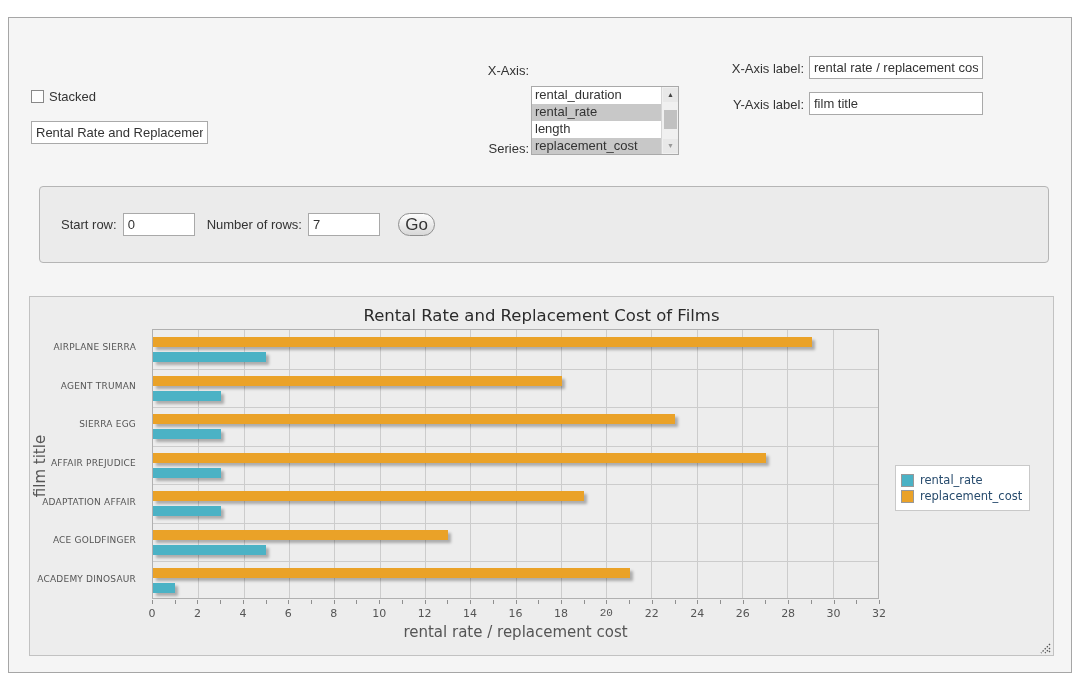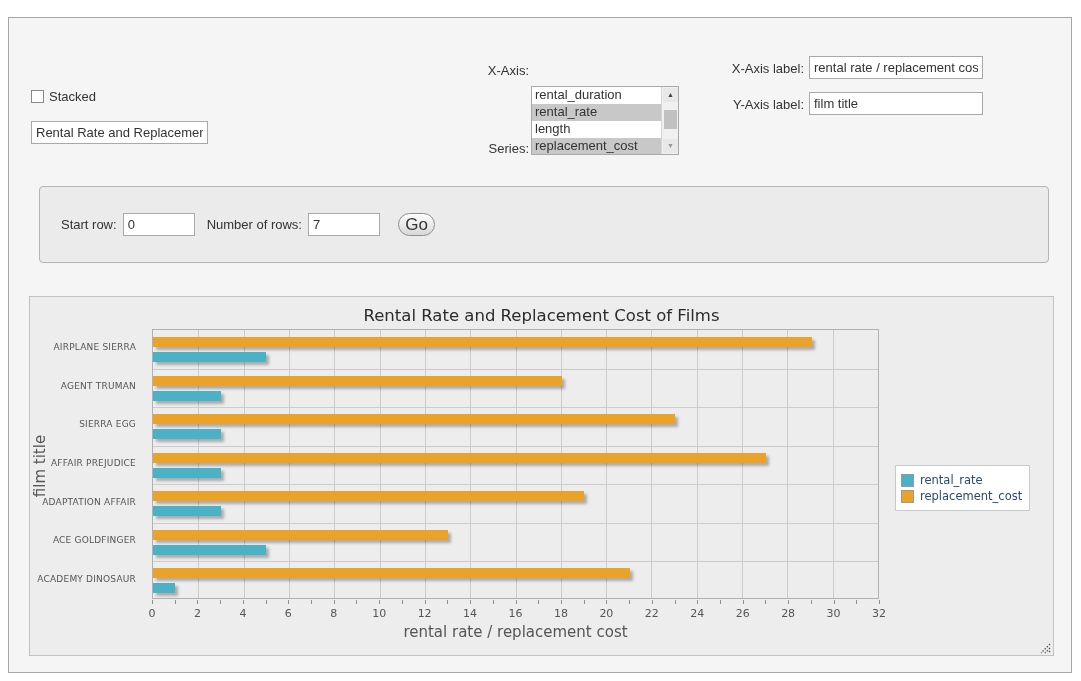--- a/index.html
+++ b/index.html
@@ -218,21 +218,21 @@
         <div class="tickmark" style="left: 440.062px;"></div>
         <div class="xticklabel" style="left: 440.062px;">14</div>
         <div class="tickmark" style="left: 462.781px;"></div>
         <div class="tickmark" style="left: 485.5px;"></div>
         <div class="xticklabel" style="left: 485.5px;">16</div>
         <div class="tickmark" style="left: 508.219px;"></div>
         <div class="tickmark" style="left: 530.938px;"></div>
         <div class="xticklabel" style="left: 530.938px;">18</div>
         <div class="tickmark" style="left: 553.656px;"></div>
         <div class="tickmark" style="left: 576.375px;"></div>
-        <div class="xticklabel" style="left: 576.375px;">20</div>
+        <div class="xticklabel" style="left: 576.375px; font-family: Liberation Mono, monospace;">20</div>
         <div class="tickmark" style="left: 599.094px;"></div>
         <div class="tickmark" style="left: 621.812px;"></div>
         <div class="xticklabel" style="left: 621.812px;">22</div>
         <div class="tickmark" style="left: 644.531px;"></div>
         <div class="tickmark" style="left: 667.25px;"></div>
         <div class="xticklabel" style="left: 667.25px;">24</div>
         <div class="tickmark" style="left: 689.969px;"></div>
         <div class="tickmark" style="left: 712.688px;"></div>
         <div class="xticklabel" style="left: 712.688px;">26</div>
         <div class="tickmark" style="left: 735.406px;"></div>

